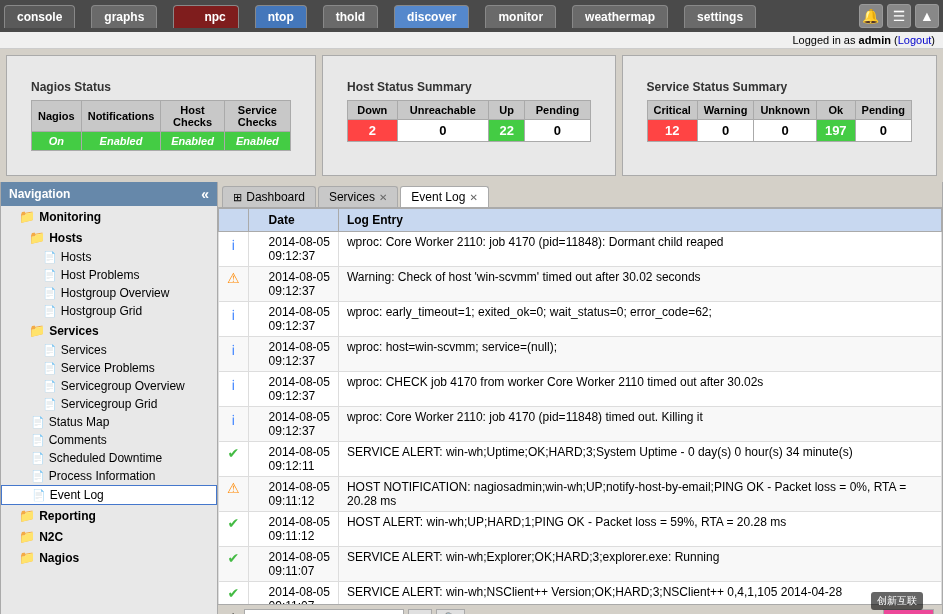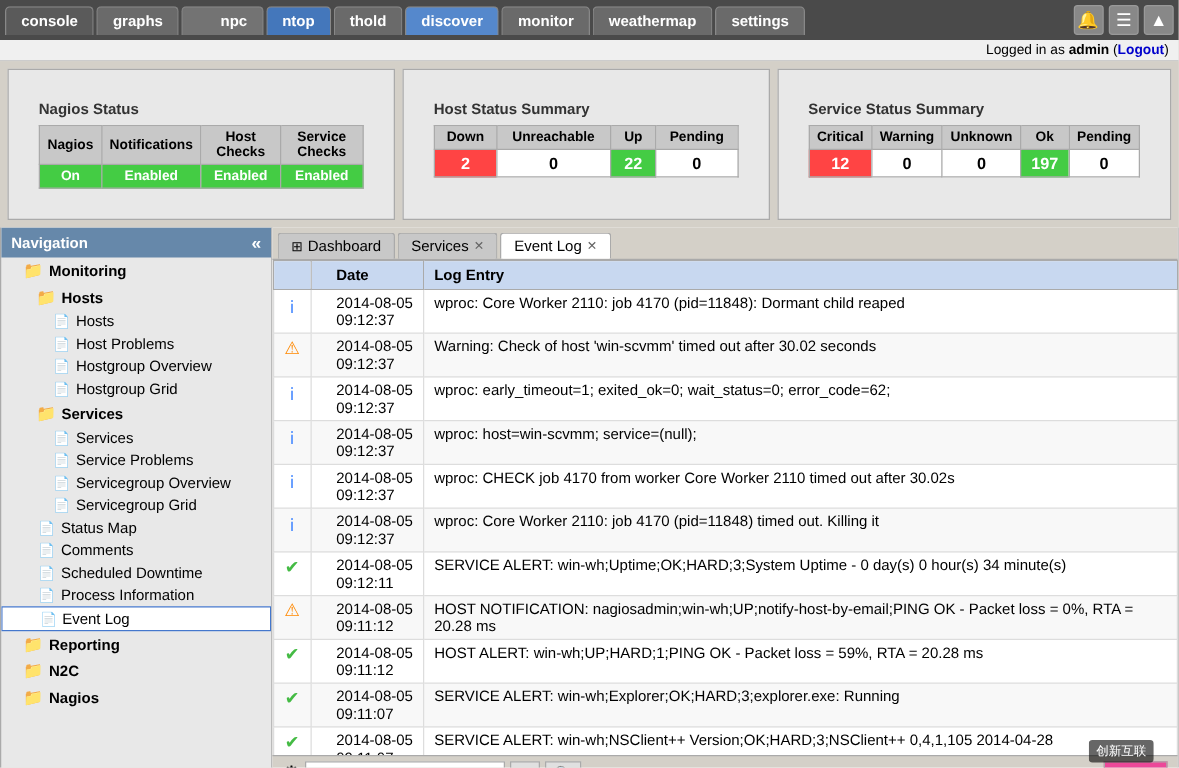--- a/index.html
+++ b/index.html
@@ -1,51 +1,51 @@
 <!DOCTYPE html>
 <html><head>
   <meta charset="utf-8">
   <style>
     * { box-sizing: border-box; margin: 0; padding: 0; }
     body { font-family: Arial, sans-serif; font-size: 12px; background: #d4d0c8; width: 943px; height: 614px; overflow: hidden; }
 
     
-    .top-nav { background: #4a4a4a; display: flex; align-items: center; height: 32px; padding: 0 4px; gap: 2px; }
+    .top-nav { background: #4a4a4a; display: flex; align-items: center; height: 32px; padding: 0 4px; gap: 16px; }
     .nav-tab { padding: 4px 12px; border-radius: 4px 4px 0 0; cursor: pointer; font-size: 12px; font-weight: bold; color: #fff; background: #6a6a6a; border: 1px solid #888; border-bottom: none; }
     .nav-tab.console { background: #5a5a5a; }
-    .nav-tab.npc { background: #737373; padding-left: 30px; }
+    .nav-tab.npc { background: #7f1d1d; padding-left: 30px; }
     .nav-tab.ntop { background: #4477bb; }
     .nav-tab.discover { background: #5588cc; }
     .nav-icons { margin-left: auto; display: flex; gap: 4px; align-items: center; }
     .nav-icon-btn { background: #888; border: 1px solid #999; border-radius: 3px; width: 24px; height: 24px; display: flex; align-items: center; justify-content: center; color: #fff; font-size: 14px; cursor: pointer; }
 
     
     .login-bar { background: #f0f0f0; text-align: right; padding: 2px 8px; font-size: 11px; border-bottom: 1px solid #ccc; }
-    .login-bar a { color: #0000cc; text-decoration: none; font-weight: bold; }
+    .login-bar a { color: #0000cc; text-decoration: none; }
 
     
     .status-row { display: flex; background: #d4d0c8; padding: 6px; gap: 6px; }
 
     .status-panel { background: #e8e8e8; border: 1px solid #aaa; padding: 24px; }
     .status-panel.nagios { width: 310px; }
     .status-panel.host { flex: 1; }
     .status-panel.service { flex: 1; }
 
     .status-panel-title { font-weight: bold; font-size: 12px; margin-bottom: 6px; color: #333; }
 
     .status-table { width: 100%; border-collapse: collapse; }
     .status-table th { background: #c8c8c8; border: 1px solid #aaa; padding: 3px 6px; font-size: 11px; text-align: center; }
     .status-table td { border: 1px solid #aaa; padding: 3px 8px; text-align: center; font-weight: bold; font-size: 13px; }
     .status-table td.red { background: #ff4444; color: #fff; }
     .status-table td.green { background: #44cc44; color: #fff; }
     .status-table td.white { background: #fff; }
     .status-table td.enabled { background: #44cc44; color: #fff; font-size: 11px; }
 
     .nagios-table th { font-size: 11px; }
-    .nagios-table td { font-size: 11px; }
+    .nagios-table td { font-size: 11px; font-style: italic; }
 
     
     .main-area { display: flex; height: calc(614px - 32px - 20px - 110px); }
 
     
     .sidebar { width: 218px; background: #e8e8e8; border: 1px solid #aaa; border-top: none; overflow-y: auto; flex-shrink: 0; }
     .sidebar-header { background: #6688aa; color: #fff; font-weight: bold; padding: 4px 8px; display: flex; justify-content: space-between; align-items: center; font-size: 12px; }
     .sidebar-collapse { color: #fff; font-size: 14px; cursor: pointer; }
 
     .sidebar-item { padding: 2px 8px; cursor: pointer; display: flex; align-items: center; gap: 4px; font-size: 12px; }

